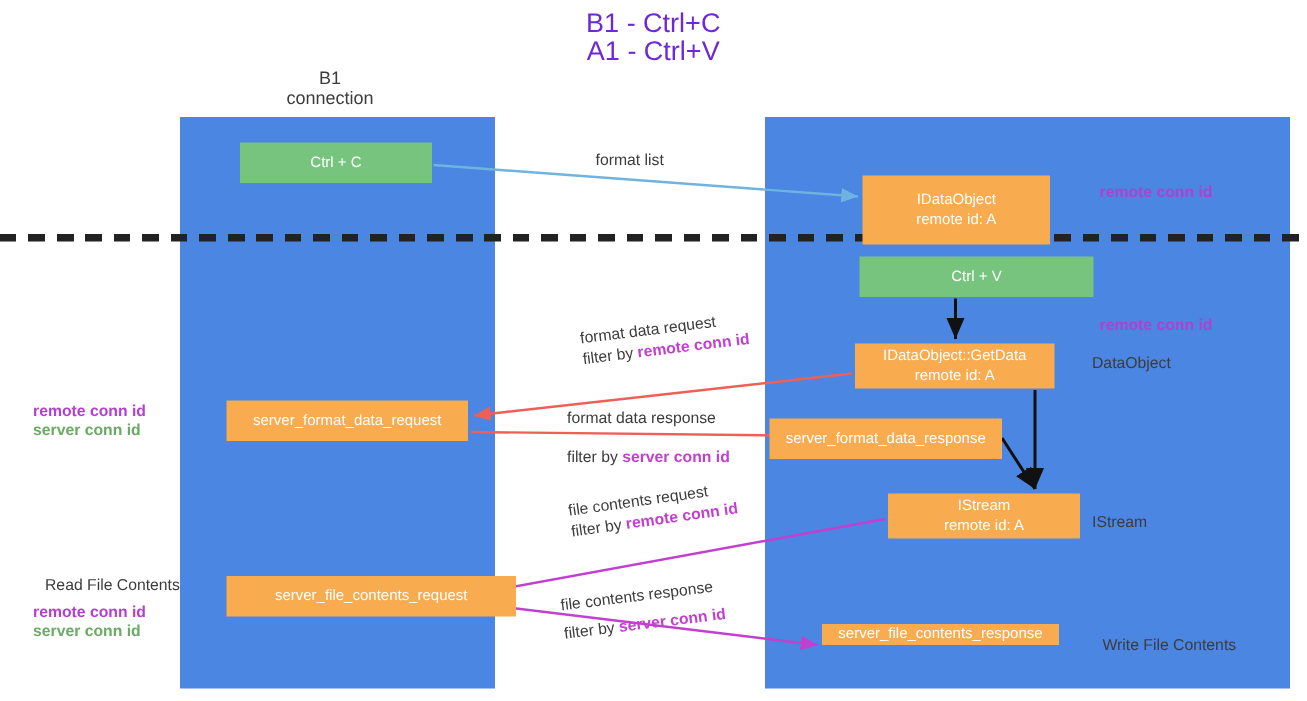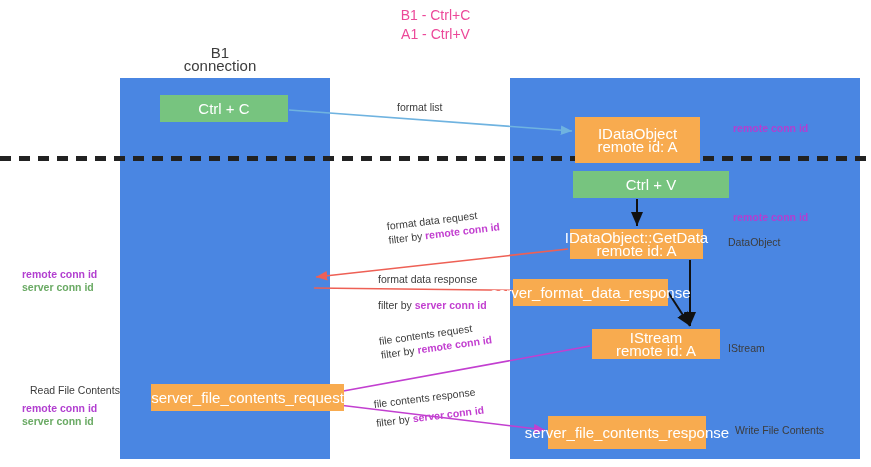--- a/index.html
+++ b/index.html
@@ -12,59 +12,59 @@
   #stage{position:relative;width:871px;height:467px;overflow:hidden;}
 
   
   .lane{position:absolute;background:#4a86e2;}
   .lane-b1{left:120px;top:78px;width:210px;height:381px;}
   .lane-a1{left:510px;top:78px;width:350px;height:381px;}
 
   
   .lane-head{
     position:absolute;text-align:center;color:#3c3c3c;
-    font-size:15px;line-height:13px;
+    font-size:12px;line-height:13px;
   }
   .lane-head .ttl{display:block;}
   .lane-head .sub{display:block;}
   .head-b1{left:150px;top:46px;width:140px;}
   .head-a1{left:560px;top:46px;width:140px;}
 
   
   #title{
     position:absolute;left:0;top:6px;width:871px;text-align:center;
-    color:#ec4899;font-size:14px;line-height:19px;
+    color:#6d28d9;font-size:18px;line-height:19px;
   }
   #title span{display:block;}
 
   
   #divider{
     position:absolute;left:0;top:156px;width:871px;height:5px;
     background-image:repeating-linear-gradient(to right,#222 0 11px,transparent 11px 19px);
   }
 
   
   .node{
     position:absolute;box-sizing:border-box;
     display:flex;flex-direction:column;align-items:center;justify-content:center;
-    color:#ffffff;font-size:15px;line-height:13.5px;text-align:center;
+    color:#ffffff;font-size:10px;line-height:13.5px;text-align:center;
   }
   .node.green{background:#77c47f;}
   .node.orange{background:#f8ab4f;}
   .node .l1,.node .l2{display:block;white-space:nowrap;}
 
   .n-ctrlc{left:160px;top:95px;width:128px;height:27px;}
   .n-idataobject{left:575px;top:117px;width:125px;height:46px;}
   .n-ctrlv{left:573px;top:171px;width:156px;height:27px;}
   .n-getdata{left:570px;top:229px;width:133px;height:30px;}
   .n-fmtreq{left:151px;top:267px;width:161px;height:27px;}
   .n-fmtresp{left:513px;top:279px;width:155px;height:27px;}
   .n-istream{left:592px;top:329px;width:128px;height:30px;}
   .n-filereq{left:151px;top:384px;width:193px;height:27px;}
-  .n-fileresp{left:548px;top:416px;width:158px;height:33px;}
+  .n-fileresp{left:548px;top:416px;width:158px;height:14px;}
 
   
   .side{
     position:absolute;font-size:10.5px;line-height:13px;white-space:nowrap;
   }
   .side .purple{color:#b23fd0;font-weight:bold;}
   .side .green{color:#6aaa64;font-weight:bold;}
   .side .plain{color:#3c3c3c;}
   .side span{display:block;}
 
@@ -158,20 +158,23 @@
 
   <div class="node green n-ctrlv">
     <span class="l1">Ctrl + V</span>
   </div>
 
   <div class="node orange n-getdata">
     <span class="l1">IDataObject::GetData</span>
     <span class="l2">remote id: A</span>
   </div>
 
+  <div class="node orange n-fmtreq">
+    <span class="l1">server_format_data_request</span>
+  </div>
 
   <div class="node orange n-fmtresp">
     <span class="l1">server_format_data_response</span>
   </div>
 
   <div class="node orange n-istream">
     <span class="l1">IStream</span>
     <span class="l2">remote id: A</span>
   </div>
 

